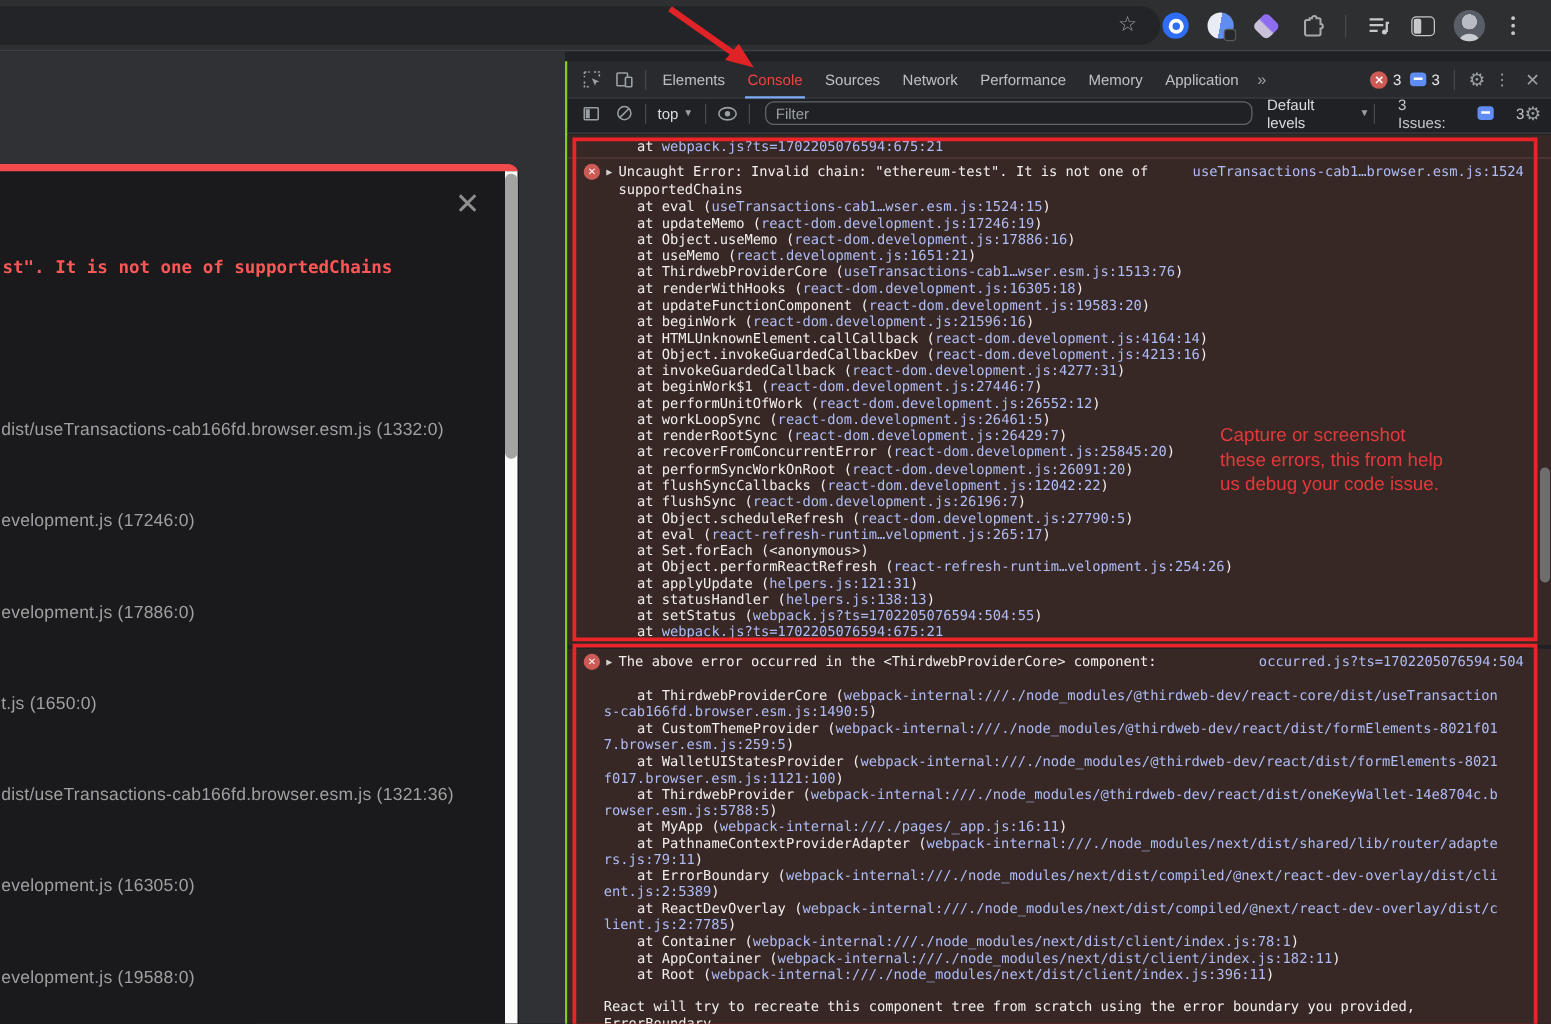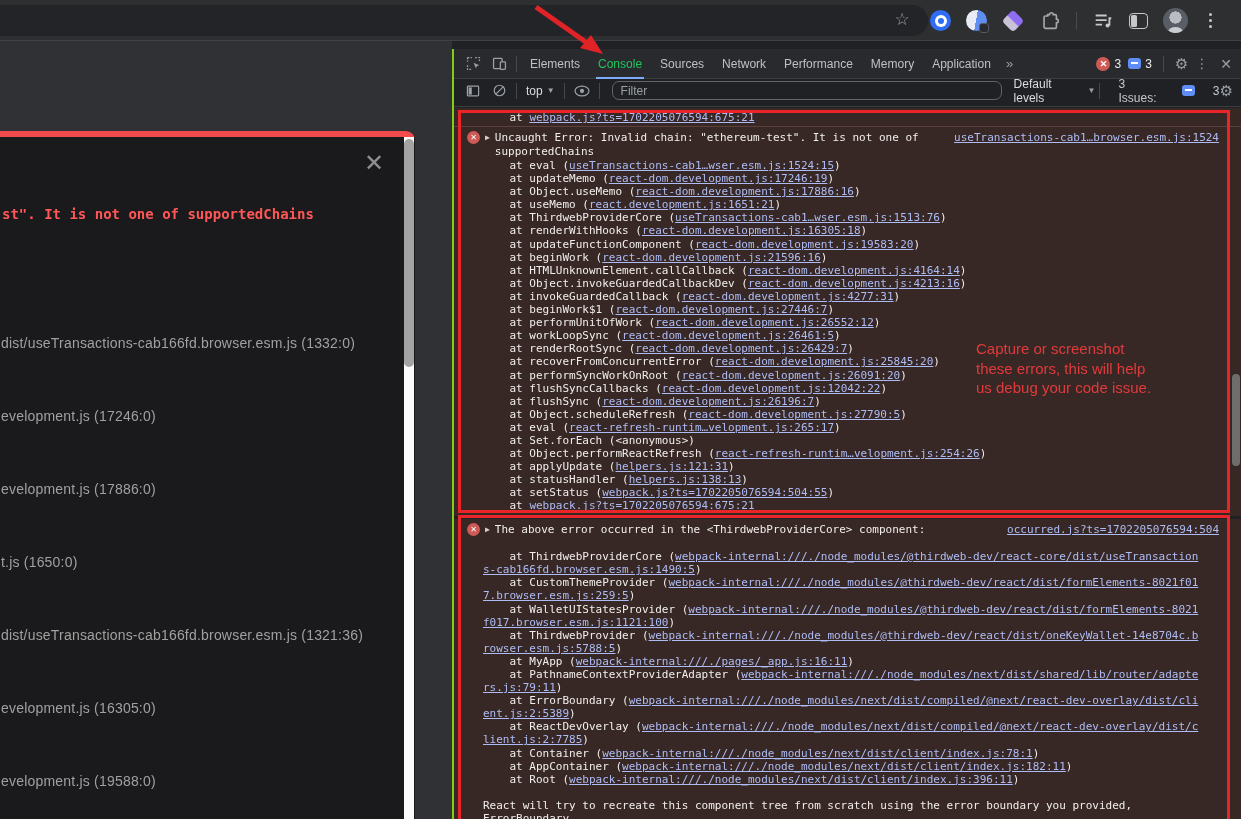--- a/index.html
+++ b/index.html
@@ -65,21 +65,21 @@
   
   .devtools { position:absolute; left:452px; top:49px; width:789px; height:778px;
               background:#202124; border-left:2px solid #84cc16; }
   .dt-tabbar { position:relative; height:30px; background:#292a2d; border-bottom:1px solid #3d3e42;
                display:flex; align-items:center; padding:0 4px 0 6px; color:#bdc1c6; font-size:12px; }
   .ticon { width:26px; height:22px; display:flex; align-items:center; justify-content:center;
            color:#9aa0a6; flex:0 0 auto; }
   .vsep { width:1px; height:16px; background:#47484b; margin:0 4px; flex:0 0 auto; }
   .dt-tab { padding:0 9px; height:30px; line-height:30px; position:relative; flex:0 0 auto;
             cursor:pointer; }
-  .dt-tab.active { color:#22c55e; }
+  .dt-tab.active { color:#ef4444; }
   .dt-tab.active::after { content:""; position:absolute; left:7px; right:7px; bottom:0;
                           height:2px; background:#7cacf8; }
   .more-tabs { padding:0 6px; color:#9aa0a6; font-size:13px; }
   .tab-right { margin-left:auto; display:flex; align-items:center; gap:7px; }
   .errbadge { display:flex; align-items:center; gap:4px; color:#e8eaed; }
   .errdot { width:14px; height:14px; border-radius:50%; background:#cd5a55; color:#fff;
             font-size:9px; line-height:14px; text-align:center; font-weight:bold; }
   .bubble { width:13px; height:11px; border-radius:3px; background:#5f8df5; position:relative; }
   .bubble::after { content:""; position:absolute; left:2px; bottom:-3px;
                    border:3px solid transparent; border-top-color:#5f8df5; }
@@ -107,21 +107,21 @@
   .row-tail { background:#372825; border-bottom:1px solid #5b403d; padding:3px 26px 2px 29px;
               white-space:pre-wrap; line-height:13px; }
   .msg { background:#372825; padding:4px 22px 3px 13px; }
   .msg-header { display:flex; align-items:flex-start; line-height:13.5px; }
   .err-icon { flex:0 0 13px; width:13px; height:13px; border-radius:50%; background:#cd5a55;
               color:#fff; font-size:8px; line-height:13px; text-align:center; margin-right:5px;
               font-family:"Liberation Sans",sans-serif; }
   .expander { flex:0 0 auto; color:#d4d0ce; font-size:8px; line-height:13px; margin-right:5px; }
   .hdr-text { flex:1 1 auto; white-space:pre-wrap; }
   .src-link { flex:0 0 auto; margin-left:14px; white-space:nowrap; }
-  .lnk { color:#aebcf5; text-decoration:underline; word-break:break-all; cursor:pointer;text-align:center; }
+  .lnk { color:#aebcf5; word-break:break-all; cursor:pointer;text-align:center; }
   .msg-stack { margin-left:16px; margin-top:1px; width:718px; white-space:pre-wrap;
                line-height:13.1px; }
   .gap { height:3px; background:#202124; }
 
   
   .ann-box { position:absolute; border:3px solid #ea2428; pointer-events:none; z-index:30; }
   .ann-note { position:absolute; left:522px; top:231px; width:220px; z-index:31;
               color:#e23a3c; font-family:"Liberation Sans",sans-serif; font-size:15px;
               font-weight:500; line-height:19.5px; }
   .dt-thumb { position:absolute; right:1px; top:266px; width:8px; height:92px;
@@ -296,21 +296,21 @@
           <span class="hdr-text">The above error occurred in the &lt;ThirdwebProviderCore&gt; component:</span>
           <span class="src-link lnk">occurred.js?ts=1702205076594:504</span>
         </div>
         <div class="msg-stack"><div>&nbsp;</div><div>    at ThirdwebProviderCore (<span class="lnk">webpack-internal:///./node_modules/@thirdweb-dev/react-core/dist/useTransactions-cab166fd.browser.esm.js:1490:5</span>)</div><div>    at CustomThemeProvider (<span class="lnk">webpack-internal:///./node_modules/@thirdweb-dev/react/dist/formElements-8021f017.browser.esm.js:259:5</span>)</div><div>    at WalletUIStatesProvider (<span class="lnk">webpack-internal:///./node_modules/@thirdweb-dev/react/dist/formElements-8021f017.browser.esm.js:1121:100</span>)</div><div>    at ThirdwebProvider (<span class="lnk">webpack-internal:///./node_modules/@thirdweb-dev/react/dist/oneKeyWallet-14e8704c.browser.esm.js:5788:5</span>)</div><div>    at MyApp (<span class="lnk">webpack-internal:///./pages/_app.js:16:11</span>)</div><div>    at PathnameContextProviderAdapter (<span class="lnk">webpack-internal:///./node_modules/next/dist/shared/lib/router/adapters.js:79:11</span>)</div><div>    at ErrorBoundary (<span class="lnk">webpack-internal:///./node_modules/next/dist/compiled/@next/react-dev-overlay/dist/client.js:2:5389</span>)</div><div>    at ReactDevOverlay (<span class="lnk">webpack-internal:///./node_modules/next/dist/compiled/@next/react-dev-overlay/dist/client.js:2:7785</span>)</div><div>    at Container (<span class="lnk">webpack-internal:///./node_modules/next/dist/client/index.js:78:1</span>)</div><div>    at AppContainer (<span class="lnk">webpack-internal:///./node_modules/next/dist/client/index.js:182:11</span>)</div><div>    at Root (<span class="lnk">webpack-internal:///./node_modules/next/dist/client/index.js:396:11</span>)</div><div>&nbsp;</div><div>React will try to recreate this component tree from scratch using the error boundary you provided, ErrorBoundary.</div></div>
       </div>
 
       <div class="ann-box" style="left:4px; top:2px; width:772px; height:403px;"></div>
       <div class="ann-box" style="left:4px; top:407px; width:772px; height:307px;"></div>
       <div class="ann-note" id="ann-note">
           <div>Capture or screenshot</div>
-          <div>these errors, this will help</div>
+          <div>these errors, this from help</div>
           <div>us debug your code issue.</div>
         </div>
       <div class="dt-thumb"></div>
     </div>
   </div>
 
   <svg class="arrow-svg" width="86" height="58">
     <line x1="8" y1="5" x2="62" y2="43" stroke="#e02327" stroke-width="5"></line>
     <polygon points="75,52 52,46 63,33" fill="#e02327"></polygon>
   </svg>

